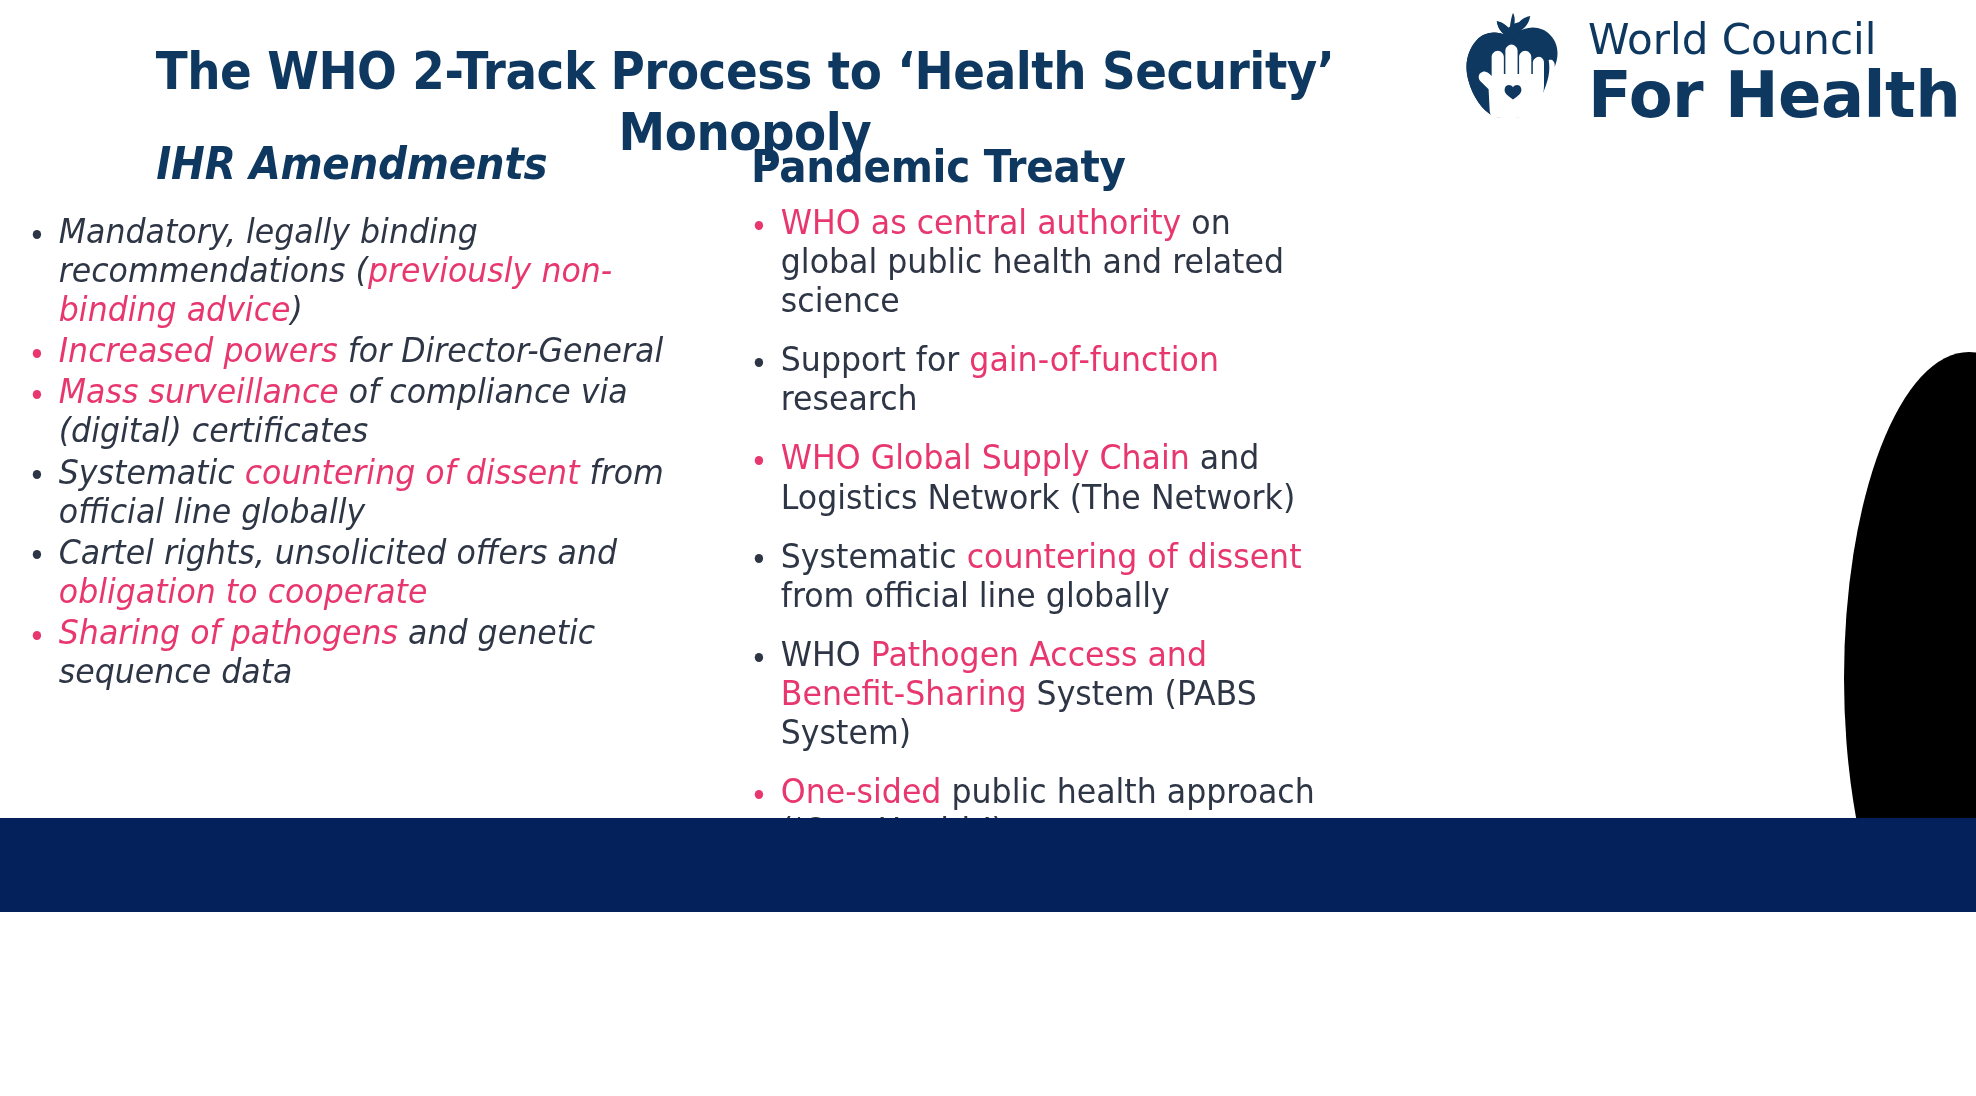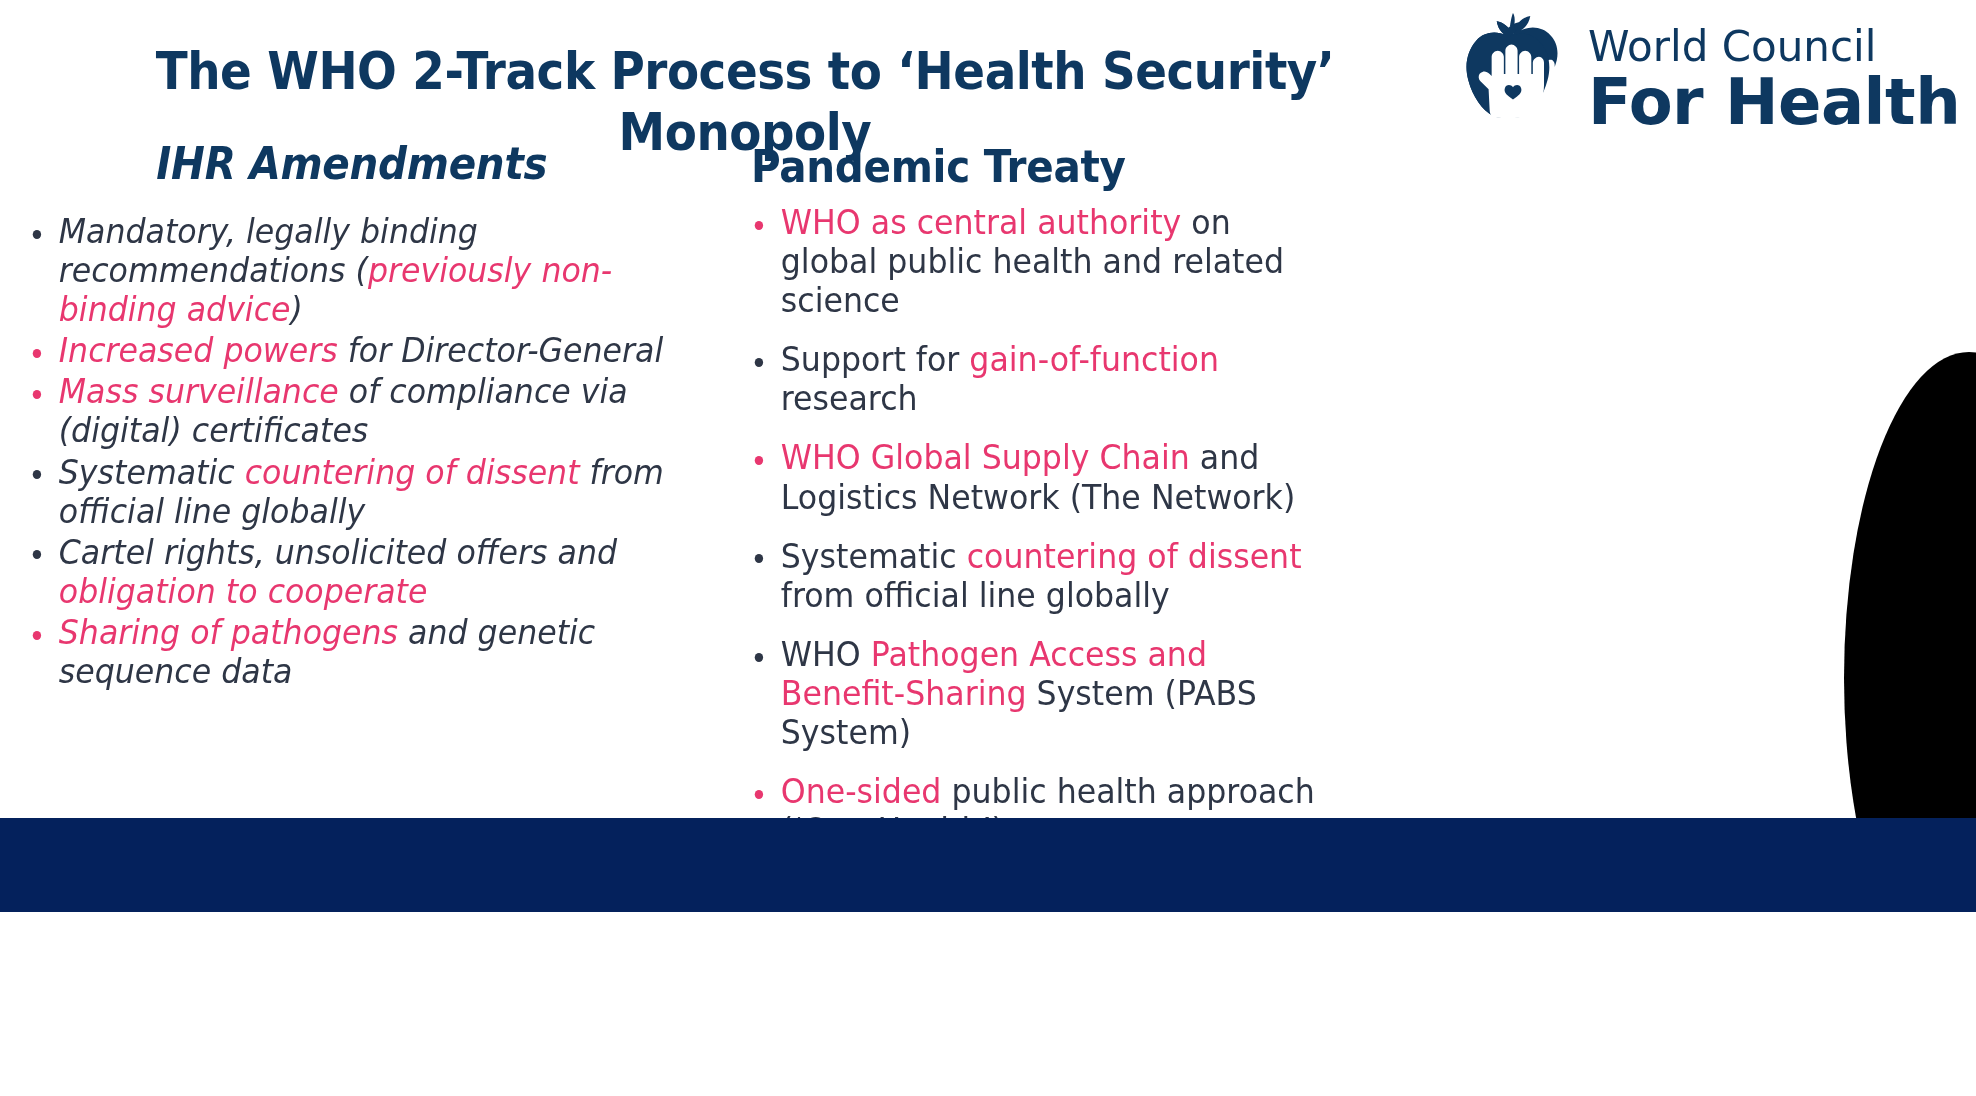--- a/index.html
+++ b/index.html
@@ -59,21 +59,21 @@
     transform-origin: center top;
     z-index: 2;
   }
 
   
   .logo {
     position: absolute;
     left: 1452px;
     top: 12px;
     display: flex;
-    align-items: flex-end;
+    align-items: center;
     z-index: 2;
   }
   .logo-mark { width: 122px; height: 122px; flex: none; }
   .logo-words {
     margin-left: 14px;
     color: #0E3860;
     line-height: 1.0;
   }
   .logo-line1 {
     font-family: "DejaVu Sans", sans-serif;

